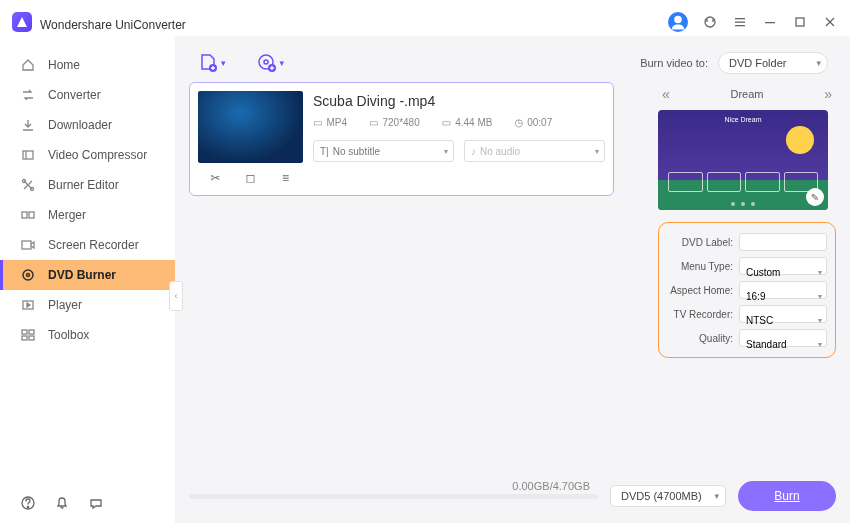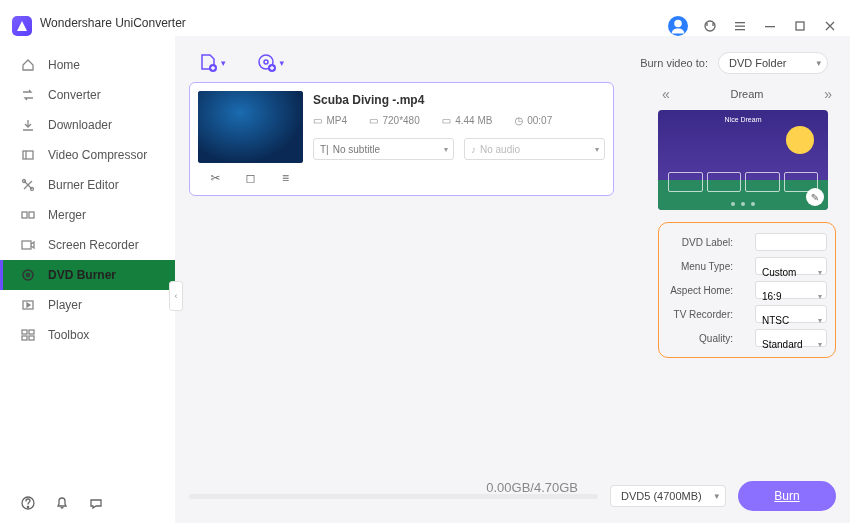--- a/index.html
+++ b/index.html
@@ -1,75 +1,75 @@
 <!DOCTYPE html>
 <html><head>
 <meta charset="utf-8">
 <style>
 * { margin: 0; padding: 0; box-sizing: border-box; font-family: -apple-system, BlinkMacSystemFont, "Segoe UI", sans-serif; }
 body { background: #f5f5f7; width: 850px; height: 523px; overflow: hidden; }
-.titlebar { height: 36px; display: flex; align-items: flex-start; padding: 16px 12px; background: #fff; }
+.titlebar { height: 36px; display: flex; align-items: flex-end; padding: 4px 12px; background: #fff; }
 .logo { width: 20px; height: 20px; background: linear-gradient(135deg, #7b5fff, #5a3fff); border-radius: 5px; display: flex; align-items: center; justify-content: center; margin-right: 8px; }
 .logo-inner { width: 10px; height: 10px; background: #fff; clip-path: polygon(50% 0, 100% 100%, 0 100%); }
 .app-title { font-size: 12px; color: #333; font-weight: 500; }
 .spacer { flex: 1; }
 .titlebar-icons { display: flex; align-items: center; gap: 14px; }
 .tb-icon { width: 16px; height: 16px; display: flex; align-items: center; justify-content: center; cursor: pointer; color: #666; }
 .avatar { width: 20px; height: 20px; border-radius: 50%; background: #2b7fff; display: flex; align-items: center; justify-content: center; }
 .main { display: flex; height: calc(523px - 36px); }
 .sidebar { width: 175px; background: #fff; padding-top: 14px; position: relative; }
 .side-item { display: flex; align-items: center; height: 30px; padding: 0 20px; font-size: 12px; color: #555; cursor: pointer; gap: 12px; }
-.side-item.active { background: #15803d; color: #222; font-weight: 600; border-left: 3px solid #6b4fff; padding-left: 17px; }
+.side-item.active { background: #fdba74; color: #222; font-weight: 600; border-left: 3px solid #6b4fff; padding-left: 17px; }
 .side-icon { width: 16px; height: 16px; display: flex; align-items: center; justify-content: center; color: #888; }
 .side-item.active .side-icon { color: #333; }
 .collapse-handle { position: absolute; right: -8px; top: 245px; width: 14px; height: 30px; background: #fff; border: 1px solid #e0e0e0; border-radius: 3px; display: flex; align-items: center; justify-content: center; font-size: 9px; color: #999; cursor: pointer; }
 .bottom-icons { position: absolute; bottom: 12px; left: 20px; display: flex; gap: 18px; }
 .content { flex: 1; padding: 8px 14px 12px 14px; display: flex; flex-direction: column; }
 .toolbar { display: flex; align-items: center; height: 38px; padding: 0 8px; }
 .tool-btn { display: flex; align-items: center; margin-right: 30px; cursor: pointer; color: #6b4fff; }
 .burn-to { font-size: 11px; color: #555; margin-right: 10px; }
 .select { background: #fff; border: 1px solid #e0e0e0; border-radius: 12px; height: 22px; font-size: 11px; padding: 0 20px 0 10px; color: #444; position: relative; display: flex; align-items: center; cursor: pointer; }
 .select::after { content: "▾"; position: absolute; right: 6px; font-size: 9px; color: #888; }
 .body-row { display: flex; gap: 20px; flex: 1; }
 .file-col { flex: 1; }
 .file-card { border: 1px solid #b8b0ff; border-radius: 6px; padding: 8px; display: flex; gap: 10px; background: #fff; width: 425px; }
 .thumb-col { display: flex; flex-direction: column; gap: 6px; }
 .thumb { width: 105px; height: 72px; background: #0a2a55; border-radius: 3px; position: relative; overflow: hidden; }
 .thumb-water { position: absolute; inset: 0; background: radial-gradient(ellipse at 40% 30%, #1a6bb0 0%, #0a2a55 70%); }
 .thumb-tools { display: flex; justify-content: space-around; padding: 2px 0; }
 .thumb-tool { width: 16px; cursor: pointer; color: #666; font-size: 12px; text-align: center; }
 .file-info { flex: 1; display: flex; flex-direction: column; gap: 8px; }
-.file-title { font-size: 12px; color: #333; font-weight: 700; margin-top: 2px; }
+.file-title { font-size: 14px; color: #333; font-weight: 400; margin-top: 2px; }
 .meta-row { display: flex; gap: 22px; font-size: 10px; color: #888; align-items: center; }
 .meta { display: flex; align-items: center; gap: 4px; }
 .dropdown-row { display: flex; gap: 10px; margin-top: 4px; }
 .dd { flex: 1; border: 1px solid #ddd; border-radius: 3px; height: 22px; font-size: 10px; padding: 0 18px 0 6px; color: #777; background: #fff; position: relative; display: flex; align-items: center; cursor: pointer; }
 .dd::after { content: "▾"; position: absolute; right: 5px; font-size: 8px; color: #999; }
 .dd.disabled { color: #bbb; cursor: default; }
 .right-col { width: 178px; display: flex; flex-direction: column; }
 .theme-header { display: flex; align-items: center; justify-content: space-between; height: 24px; margin-bottom: 4px; }
 .arrow { font-size: 14px; color: #888; cursor: pointer; padding: 0 4px; }
 .theme-name { font-size: 11px; color: #555; }
 .preview { width: 170px; height: 100px; border-radius: 4px; background: linear-gradient(#3a2a88 0%, #5a3fa8 100%); position: relative; overflow: hidden; }
 .sun { position: absolute; right: 14px; top: 16px; width: 28px; height: 28px; border-radius: 50%; background: #ffd24d; }
 .ground { position: absolute; bottom: 0; left: 0; right: 0; height: 30px; background: #2a8a5f; }
 .thumbs-row { position: absolute; bottom: 18px; left: 10px; right: 10px; display: flex; gap: 4px; }
 .mini { flex: 1; height: 20px; border: 1px solid rgba(255,255,255,0.7); border-radius: 2px; }
 .dots { position: absolute; bottom: 4px; left: 0; right: 0; display: flex; justify-content: center; gap: 6px; }
 .dot { width: 4px; height: 4px; border-radius: 50%; background: rgba(255,255,255,0.6); }
 .edit-badge { position: absolute; right: 4px; bottom: 4px; width: 18px; height: 18px; border-radius: 50%; background: #fff; display: flex; align-items: center; justify-content: center; font-size: 10px; color: #666; cursor: pointer; }
 .preview-title { position: absolute; top: 6px; left: 0; right: 0; text-align: center; font-size: 7px; color: #fff; }
 .settings { margin-top: 12px; border: 1.5px solid #ff9a3d; border-radius: 10px; padding: 10px 8px; display: flex; flex-direction: column; gap: 6px; }
-.setting-row { display: flex; align-items: center; gap: 22px; }
+.setting-row { display: flex; align-items: center; gap: 6px; }
 .setting-label { width: 66px; text-align: right; font-size: 10px; color: #555; }
 .setting-input { flex: 1; border: 1px solid #ddd; border-radius: 3px; height: 18px; font-size: 10px; padding: 12px 16px 0 6px; background: #fff; position: relative; display: flex; align-items: center; cursor: pointer; }
 .setting-input.sel::after { content: "▾"; position: absolute; right: 4px; font-size: 8px; color: #999; }
 .footer { display: flex; align-items: center; gap: 12px; height: 30px; margin-top: 8px; }
 .progress { flex: 1; height: 5px; background: #eaeaec; border-radius: 3px; position: relative; }
-.progress-text { position: absolute; right: 20px; top: -14px; font-size: 13px; color: #888; }
+.progress-text { position: absolute; right: 8px; top: -14px; font-size: 11px; color: #888; }
 .burn-btn { width: 98px; height: 30px; border-radius: 15px; background: #8b6fff; color: #fff; font-size: 12px; font-weight: 500; border: none; cursor: pointer; text-decoration: underline; }
 svg { width: 100%; height: 100%; }
 </style>
 </head>
 <body>
 
 <div class="titlebar">
   <div class="logo">
       <div class="logo-inner"></div>
     </div>

